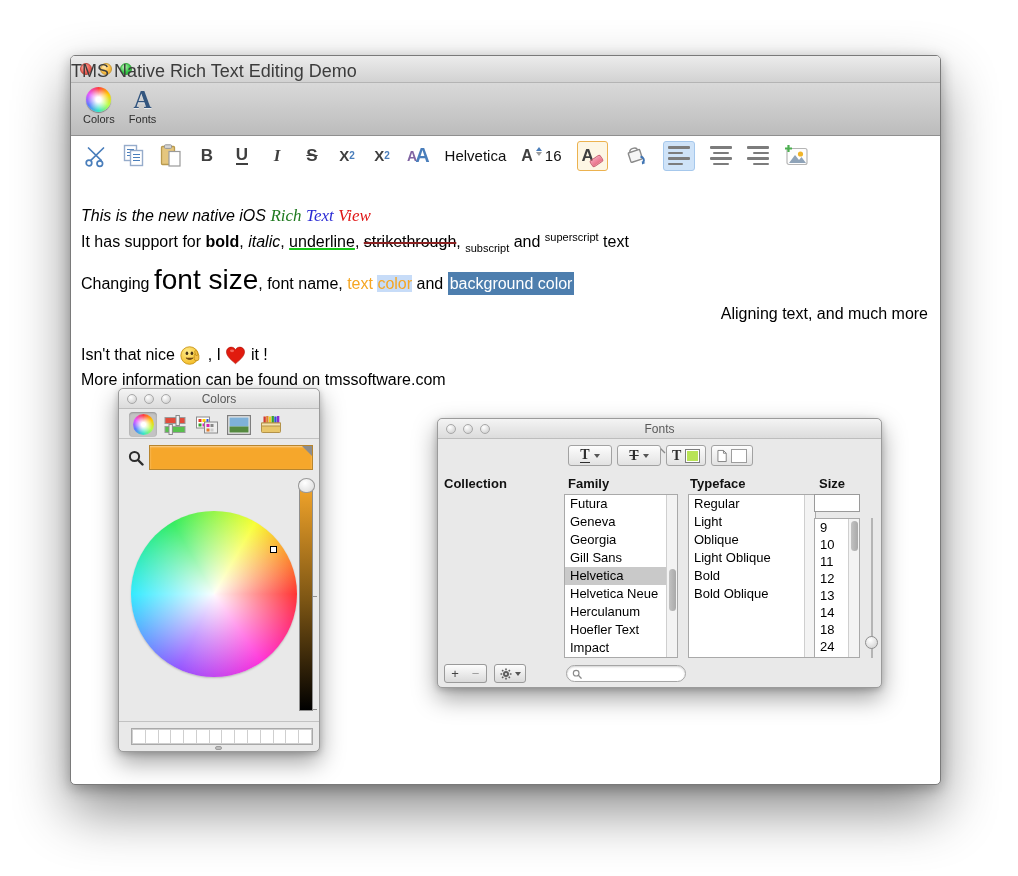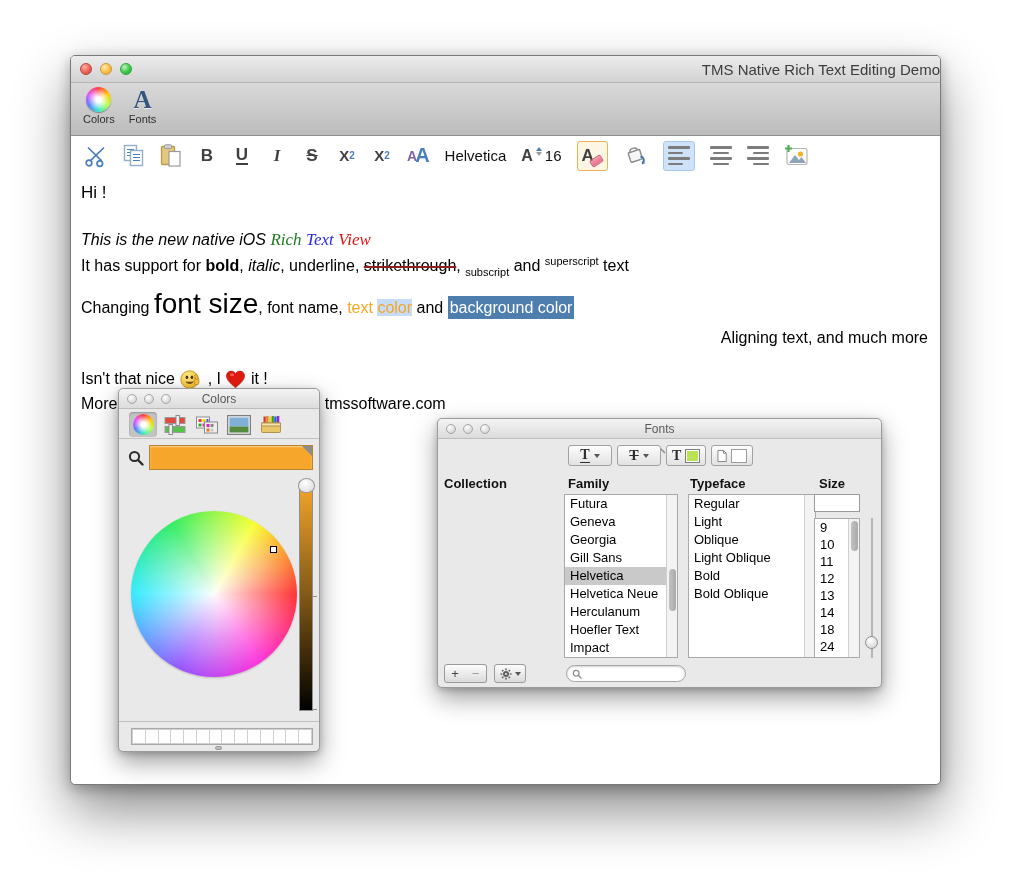--- a/index.html
+++ b/index.html
@@ -17,21 +17,21 @@
   .titlebar {
     position:relative; height:27px;
     background:linear-gradient(#ececec,#d2d2d2);
     border-bottom:1px solid #b4b4b4;
   }
   .traffic { position:absolute; left:9px; top:7px; display:flex; gap:8px; }
   .tl { width:12px; height:12px; border-radius:50%; }
   .tl-red { background:radial-gradient(circle at 35% 30%, #ffb0a8, #ee6156 55%, #d2453a); border:1px solid #b8473d; }
   .tl-yellow { background:radial-gradient(circle at 35% 30%, #ffe9b0, #fdbe41 55%, #e3a42f); border:1px solid #c79a38; }
   .tl-green { background:radial-gradient(circle at 35% 30%, #c0f5b9, #36c948 55%, #28a93a); border:1px solid #37a43d; }
-  .win-title { position:absolute; left:0; right:0; top:5px; text-align:right; font-size:15px; color:#3c3c3c; }
+  .win-title { position:absolute; left:0; right:0; top:5px; text-align:left; font-size:18px; color:#3c3c3c; }
 
   .app-toolbar {
     height:53px; background:linear-gradient(#d9d9d9,#bcbcbc);
     border-bottom:1px solid #8f8f8f;
     display:flex; align-items:flex-start; padding:4px 0 0 12px; gap:14px;
   }
   .app-btn { display:flex; flex-direction:column; align-items:center; gap:1px; cursor:default; }
   .app-btn .lbl { font-size:11px; color:#2e2e2e; }
   .wheel { width:25px; height:25px; border-radius:50%;
     background:
@@ -77,21 +77,21 @@
   .editor { padding:4px 10px 0 10px; font-size:16px; color:#000; line-height:20px; }
   .l1 { font-size:17px; margin-top:4px; }
   .l2 { margin-top:27px;font-style:italic; }
   .serif { font-family:"Liberation Serif", serif; font-size:17px; }
   .c-green { color:#1f7a1f; }
   .c-blue  { color:#2b2bd5; }
   .c-red   { color:#e01616; }
   .l3 { margin-top:1px; }
   .seg-b { font-weight:bold; }
   .seg-i { font-style:italic; }
-  .seg-u { text-decoration-color:#17c417; text-decoration-thickness:2px; }
+  .seg-u { text-decoration:underline; text-decoration-color:#17c417; text-decoration-thickness:2px; }
   .seg-s { text-decoration:line-through; text-decoration-color:#8b2020; text-decoration-thickness:2px; }
   .seg-sub { font-size:11px; vertical-align:sub; }
   .seg-sup { font-size:11px; vertical-align:super; }
   .l4 { margin-top:5px; line-height:34px; }
   .seg-big { font-size:28px; }
   .seg-orange { color:#f5a623; }
   .seg-orange-sel { color:#f5a623; background:#c7dcf8; }
   .seg-steel { color:#fff; background:#4d7eae; padding:3px 2px; }
   .l5 { margin-top:3px; text-align:right; padding-right:2px; }
   .l6 { margin-top:20px; }
@@ -291,21 +291,20 @@
         <svg width="25" height="23" viewBox="0 0 25 23">
           <rect x="3" y="4.5" width="20" height="16" rx="2" fill="#fdfdfd" stroke="#b5b5b5" stroke-width="1.2"></rect>
           <circle cx="16.5" cy="10" r="2.6" fill="#f0b429"></circle>
           <path d="M5 19 L11 11 L15 16 L17.5 13 L22 19 Z" fill="#8fa3b8"></path>
           <path d="M4.5 1 v7 M1 4.5 h7" stroke="#4caf50" stroke-width="2.2"></path>
         </svg>
       </span>
     </div>
 
     <div class="editor">
-      <div class="l1">Hi !</div>
       <div class="l2"><span>This is the new native iOS </span><span class="serif c-green">Rich</span><span> </span><span class="serif c-blue">Text</span><span> </span><span class="serif c-red">View</span></div>
       <div class="l3"><span>It has support for </span><span class="seg-b">bold</span><span>, </span><span class="seg-i">italic</span><span>, </span><span class="seg-u">underline</span><span>, </span><span class="seg-s">strikethrough</span><span>, </span><span class="seg-sub">subscript</span><span> and </span><span class="seg-sup">superscript</span><span> text</span></div>
       <div class="l4"><span>Changing </span><span class="seg-big">font size</span><span>, </span><span>font name</span><span>, </span><span class="seg-orange">text </span><span class="seg-orange-sel">color</span><span> and </span><span class="seg-steel">background color</span></div>
       <div class="l5">Aligning text, and much more</div>
       <div class="l6"><span>Isn't that nice </span><svg width="24" height="24" viewBox="0 0 26 26">
             <defs>
               <radialGradient id="smg" cx="0.38" cy="0.3" r="0.8">
                 <stop offset="0" stop-color="#ffec8a"></stop>
                 <stop offset="1" stop-color="#f3b71c"></stop>
               </radialGradient>

